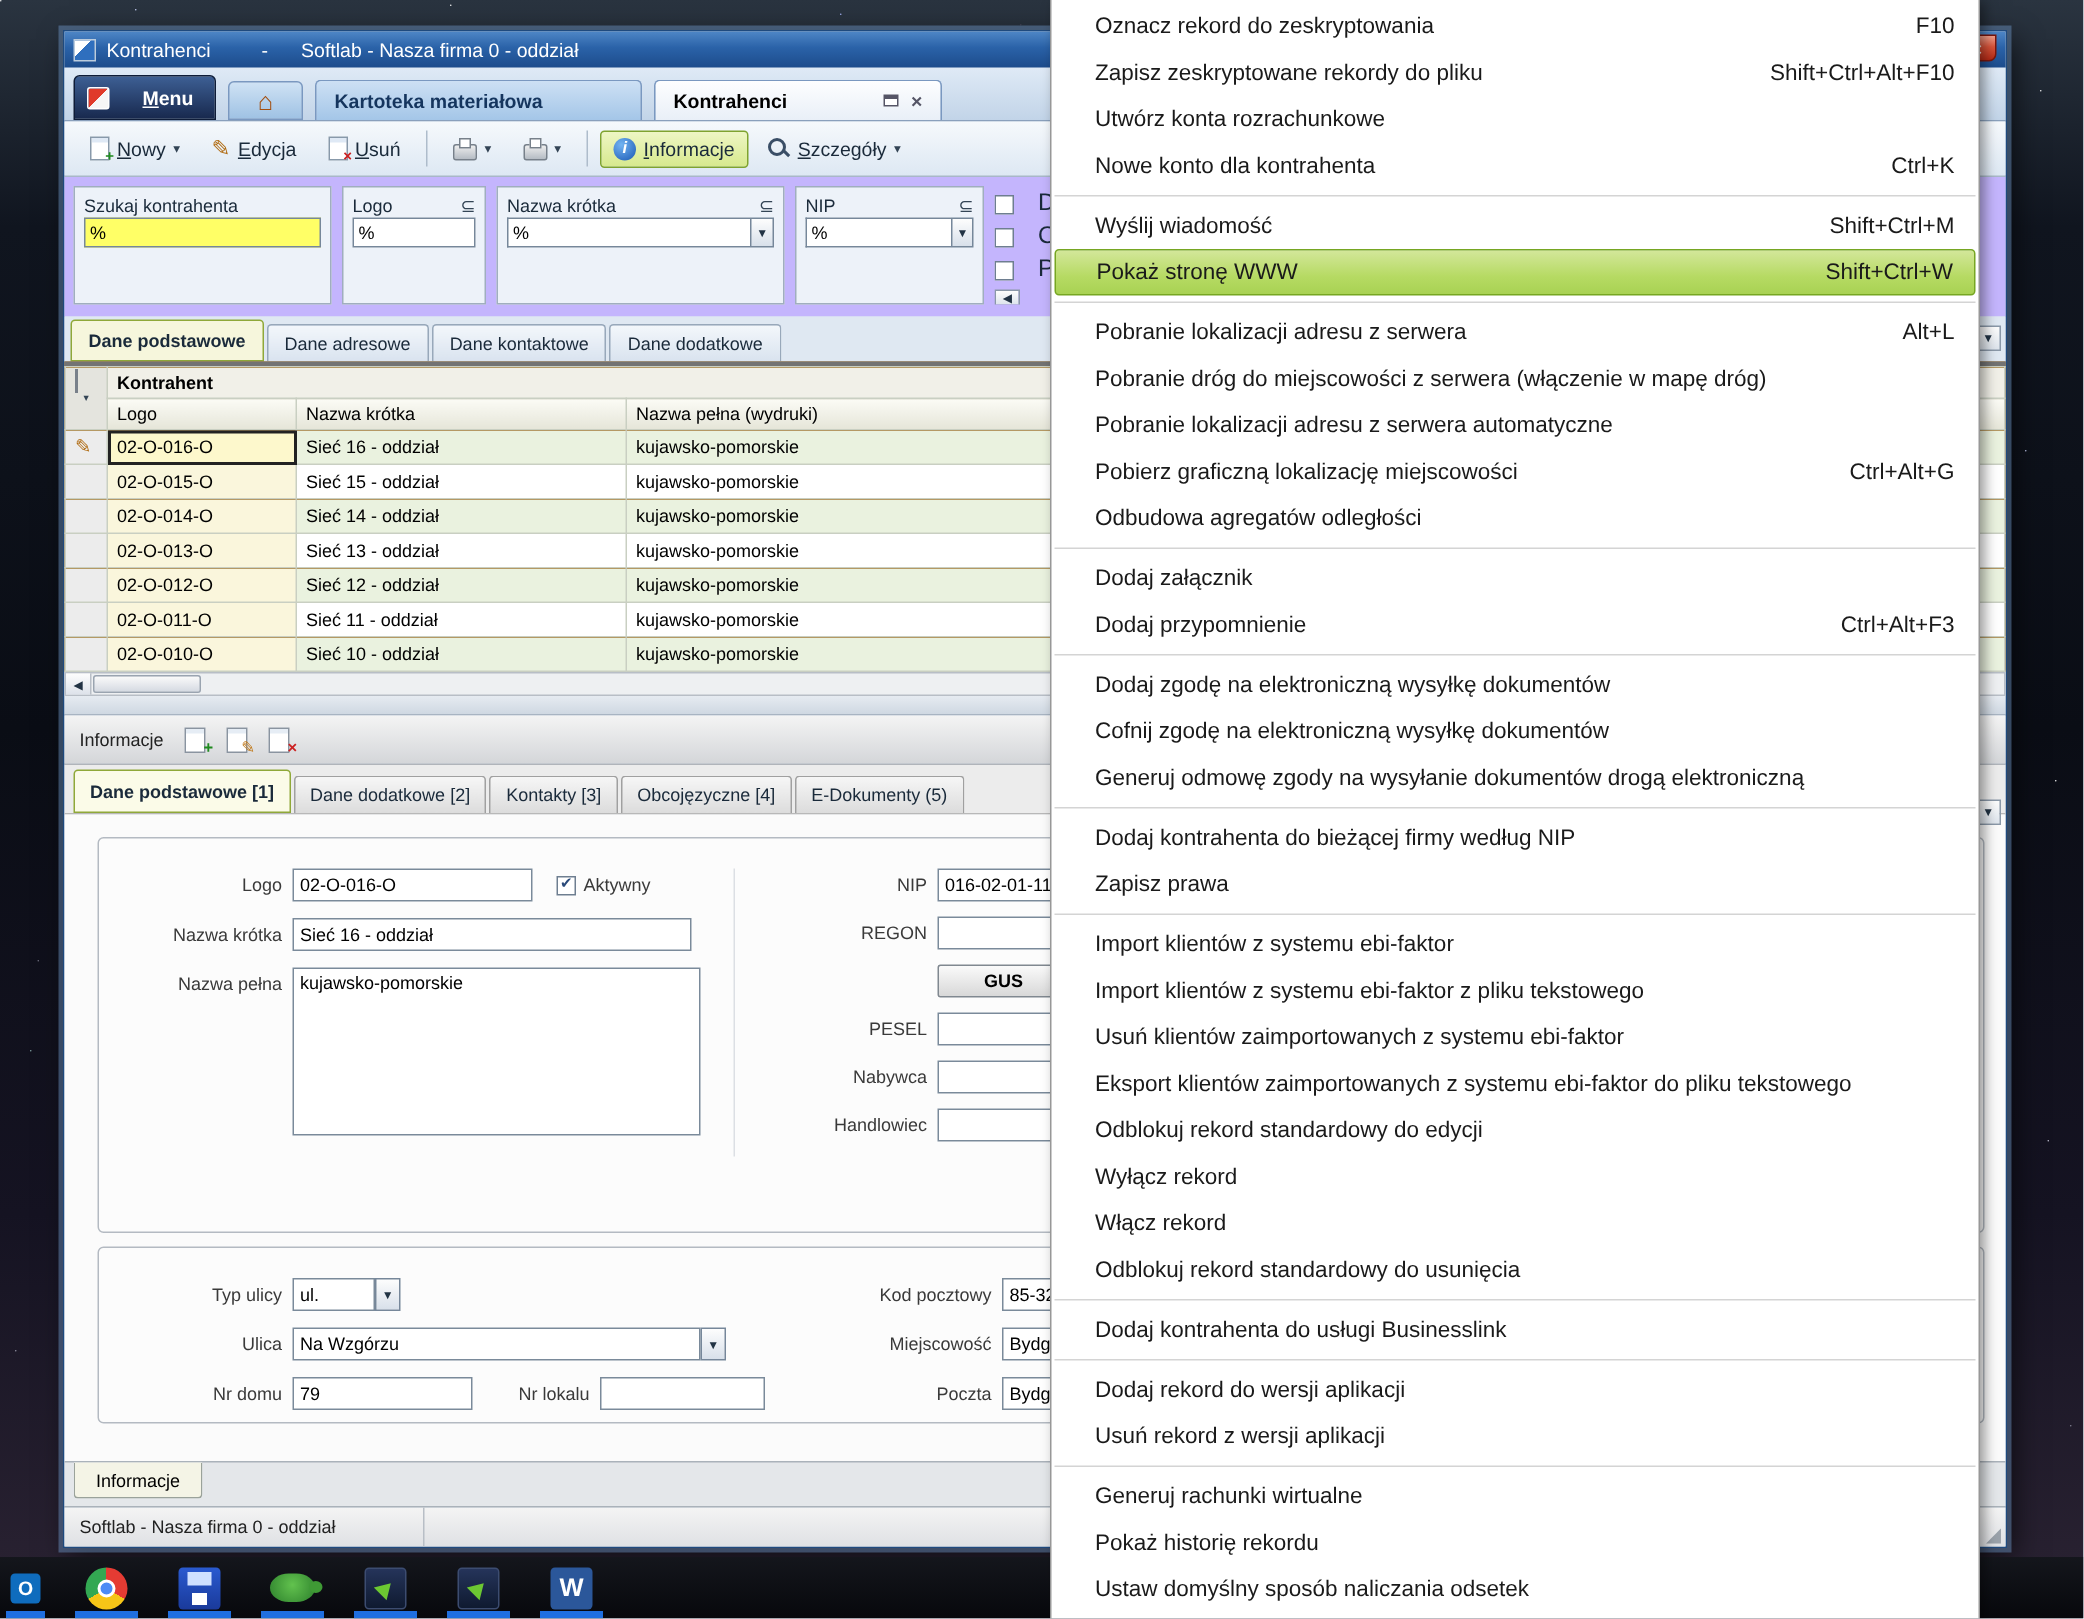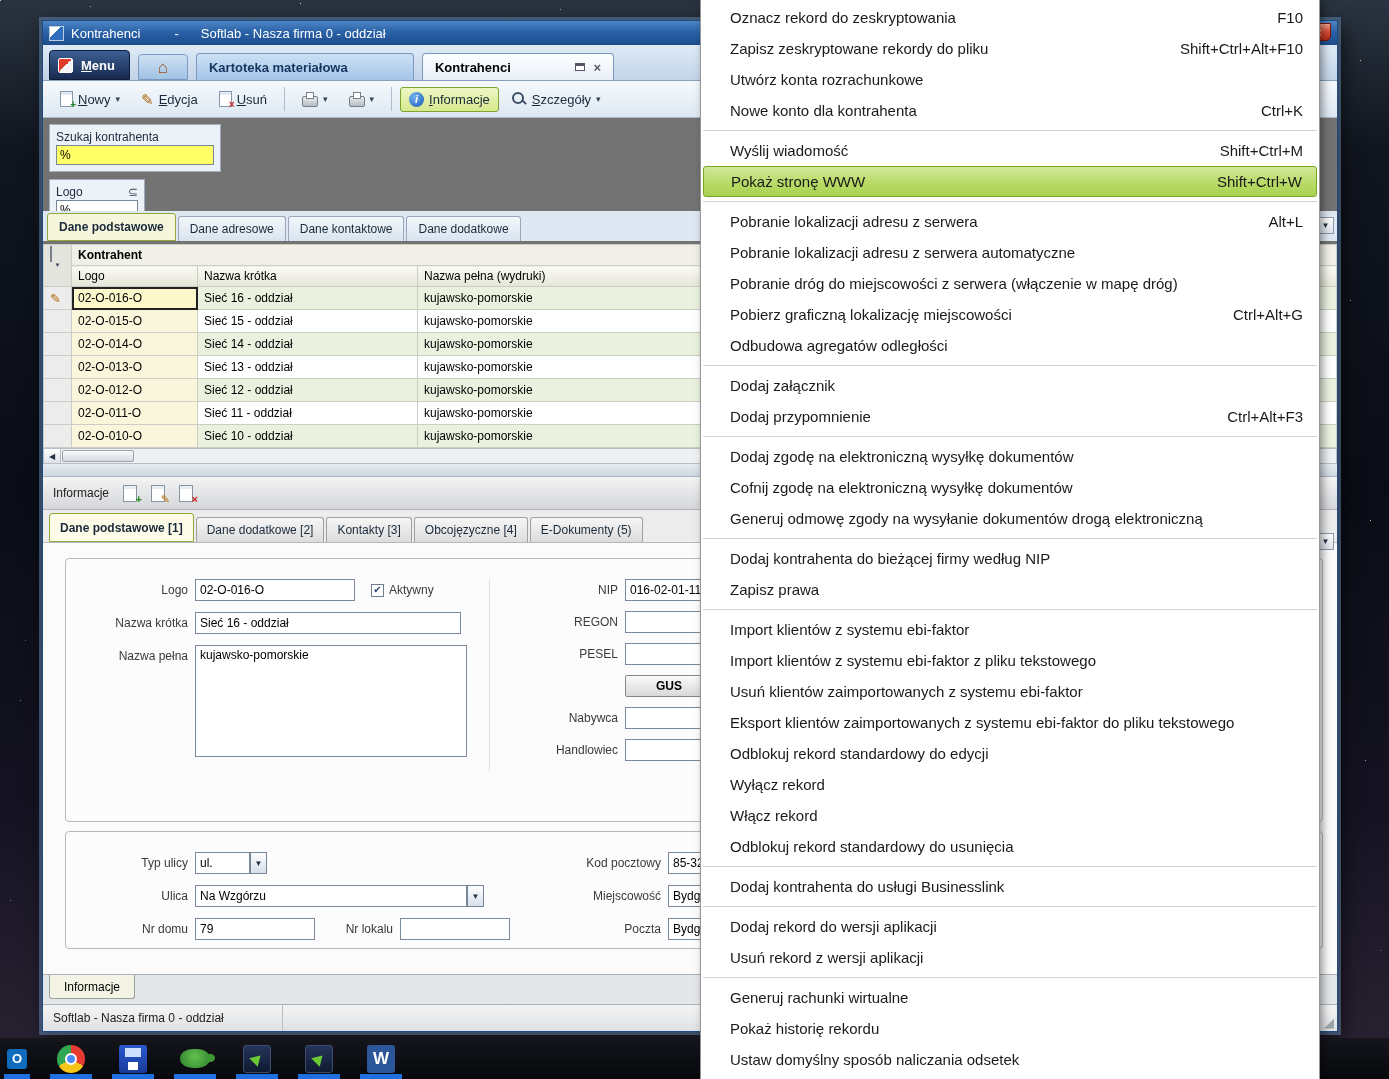--- a/index.html
+++ b/index.html
@@ -21,21 +21,21 @@
   .app-icon { width:15px; height:15px; margin-right:7px; border:1px solid #bcd;
     background:linear-gradient(135deg,#fff 0 40%,#2f6fbe 40% 100%); }
   .title-app { margin-right:34px; }
   .title-sep { margin-right:22px; }
   .close-btn { margin-left:auto; width:26px; height:18px; margin-top:-2px; border:1px solid #7a160c; border-radius:0 0 5px 5px;
     background:linear-gradient(180deg,#f3a08c 0%,#d9543a 45%,#b52a16 100%); color:#fff; font-size:13px;
     display:flex; align-items:center; justify-content:center; }
 
   .menurow { height:36px; background:linear-gradient(180deg,#dfeaf6 0%,#c2d4e8 100%);
     border-bottom:1px solid #8aa0bc; display:flex; align-items:flex-end; padding:0 6px; gap:8px; }
-  .menu-btn { height:30px; margin-bottom:0; display:flex; align-items:center; gap:8px; padding:0 14px 0 8px;
+  .menu-btn { height:30px; margin-bottom:0; display:flex; align-items:center; gap:22px; padding:0 14px 0 8px;
     background:linear-gradient(180deg,#3d5f94 0%,#18294e 100%); border:1px solid #0e1c38; border-radius:4px 4px 0 0;
     color:#fff; font-weight:bold; font-size:13px; }
   .softlab-logo { width:15px; height:15px; border:1px solid #fff; border-radius:2px;
     background:linear-gradient(135deg,#e03a2a 0 50%,#f6f6f6 50% 100%); }
   .home-btn { height:26px; width:50px; display:flex; align-items:center; justify-content:center;
     background:linear-gradient(180deg,#cfe2f4 0%,#9fc2e4 100%); border:1px solid #7a98c0; border-radius:4px 4px 0 0; }
   .home-glyph { color:#a34f10; font-size:17px; font-weight:bold; line-height:1; }
   .doc-tab { height:27px; display:flex; align-items:center; gap:8px; padding:0 12px; font-size:13px;
     border:1px solid #7a98c0; border-bottom:none; border-radius:4px 4px 0 0; }
   .inactive-doc-tab { width:218px; background:linear-gradient(180deg,#cde0f4 0%,#a4c6e8 100%); color:#15355e; font-weight:bold; }
@@ -62,21 +62,21 @@
     border-radius:2px; position:relative; margin-top:4px; }
   .ic-printer::before { content:""; position:absolute; top:-5px; left:3px; right:3px; height:5px; background:#fff; border:1px solid #77808a; }
   .tbtn.highlighted { background:linear-gradient(180deg,#eef6c4 0%,#d7e98e 100%); border:1px solid #7fa32f; }
   .ic-info { width:15px; height:15px; border-radius:50%; background:radial-gradient(circle at 35% 30%,#72b4f2,#1a58b4);
     color:#fff; font-weight:bold; font-style:italic; font-size:11px; display:flex; align-items:center; justify-content:center; }
   .ic-mag { width:16px; height:16px; position:relative; }
   .ic-mag::before { content:""; position:absolute; left:1px; top:1px; width:8px; height:8px; border:2px solid #3a4e66; border-radius:50%; }
   .ic-mag::after { content:""; position:absolute; left:10px; top:10px; width:6px; height:2px; background:#3a4e66; transform:rotate(45deg); }
 
   
-  .filterrow { height:93px; background:#737373; display:flex; gap:7px; padding:6px 6px 8px; align-items:stretch;flex-direction:column; }
+  .filterrow { height:93px; background:#c4b5fd; display:flex; gap:7px; padding:6px 6px 8px; align-items:stretch; }
   .fgroup { border:1px solid #a0aebe; background:#edf2f9; padding:3px 6px 6px; display:flex; flex-direction:column; }
   .fglabel { font-size:12px; color:#1a2a3a; height:17px; display:flex; justify-content:space-between; align-items:center; }
   .subset { color:#345; font-size:12px; }
   .finput { height:20px; border:1px solid #76879a; background:#fff; font-size:12px; padding:0 3px; width:100%;
     font-family:"Liberation Sans",sans-serif; }
   .finput.yellow { background:#ffff66; }
   .combo { display:flex; }
   .combo .finput { border-right:none; }
   .combo-btn { width:17px; height:20px; border:1px solid #76879a; background:linear-gradient(#fdfdfd,#d8e0ea);
     font-size:8px; color:#234; display:flex; align-items:center; justify-content:center; }
@@ -462,26 +462,26 @@
         <div class="col-right">
           <div class="frow">
             <span class="flabel">NIP</span>
             <input class="tinput" style="width: 170px;" value="016-02-01-115">
           </div>
           <div class="frow">
             <span class="flabel">REGON</span>
             <input class="tinput" style="width: 170px;">
           </div>
           <div class="frow">
+            <span class="flabel"></span>
+            <span class="gus">GUS</span>
+          </div>
+          <div class="frow">
             <span class="flabel">PESEL</span>
             <input class="tinput" style="width: 170px;">
-          </div>
-          <div class="frow">
-            <span class="flabel"></span>
-            <span class="gus">GUS</span>
           </div>
           <div class="frow">
             <span class="flabel">Nabywca</span>
             <input class="tinput" style="width: 170px;">
           </div>
           <div class="frow">
             <span class="flabel">Handlowiec</span>
             <input class="tinput" style="width: 170px;">
           </div>
         </div>
@@ -573,25 +573,25 @@
       <div class="cm-item cm-highlight">
         <span class="cm-label">Pokaż stronę WWW</span>
         <span class="cm-shortcut">Shift+Ctrl+W</span>
       </div>
       <div class="cm-sep"></div>
       <div class="cm-item">
         <span class="cm-label">Pobranie lokalizacji adresu z serwera</span>
         <span class="cm-shortcut">Alt+L</span>
       </div>
       <div class="cm-item">
+        <span class="cm-label">Pobranie dróg do miejscowości z serwera (włączenie w mapę dróg)</span>
+        <span class="cm-shortcut"></span>
+      </div>
+      <div class="cm-item">
         <span class="cm-label">Pobranie lokalizacji adresu z serwera automatyczne</span>
-        <span class="cm-shortcut"></span>
-      </div>
-      <div class="cm-item">
-        <span class="cm-label">Pobranie dróg do miejscowości z serwera (włączenie w mapę dróg)</span>
         <span class="cm-shortcut"></span>
       </div>
       <div class="cm-item">
         <span class="cm-label">Pobierz graficzną lokalizację miejscowości</span>
         <span class="cm-shortcut">Ctrl+Alt+G</span>
       </div>
       <div class="cm-item">
         <span class="cm-label">Odbudowa agregatów odległości</span>
         <span class="cm-shortcut"></span>
       </div>

